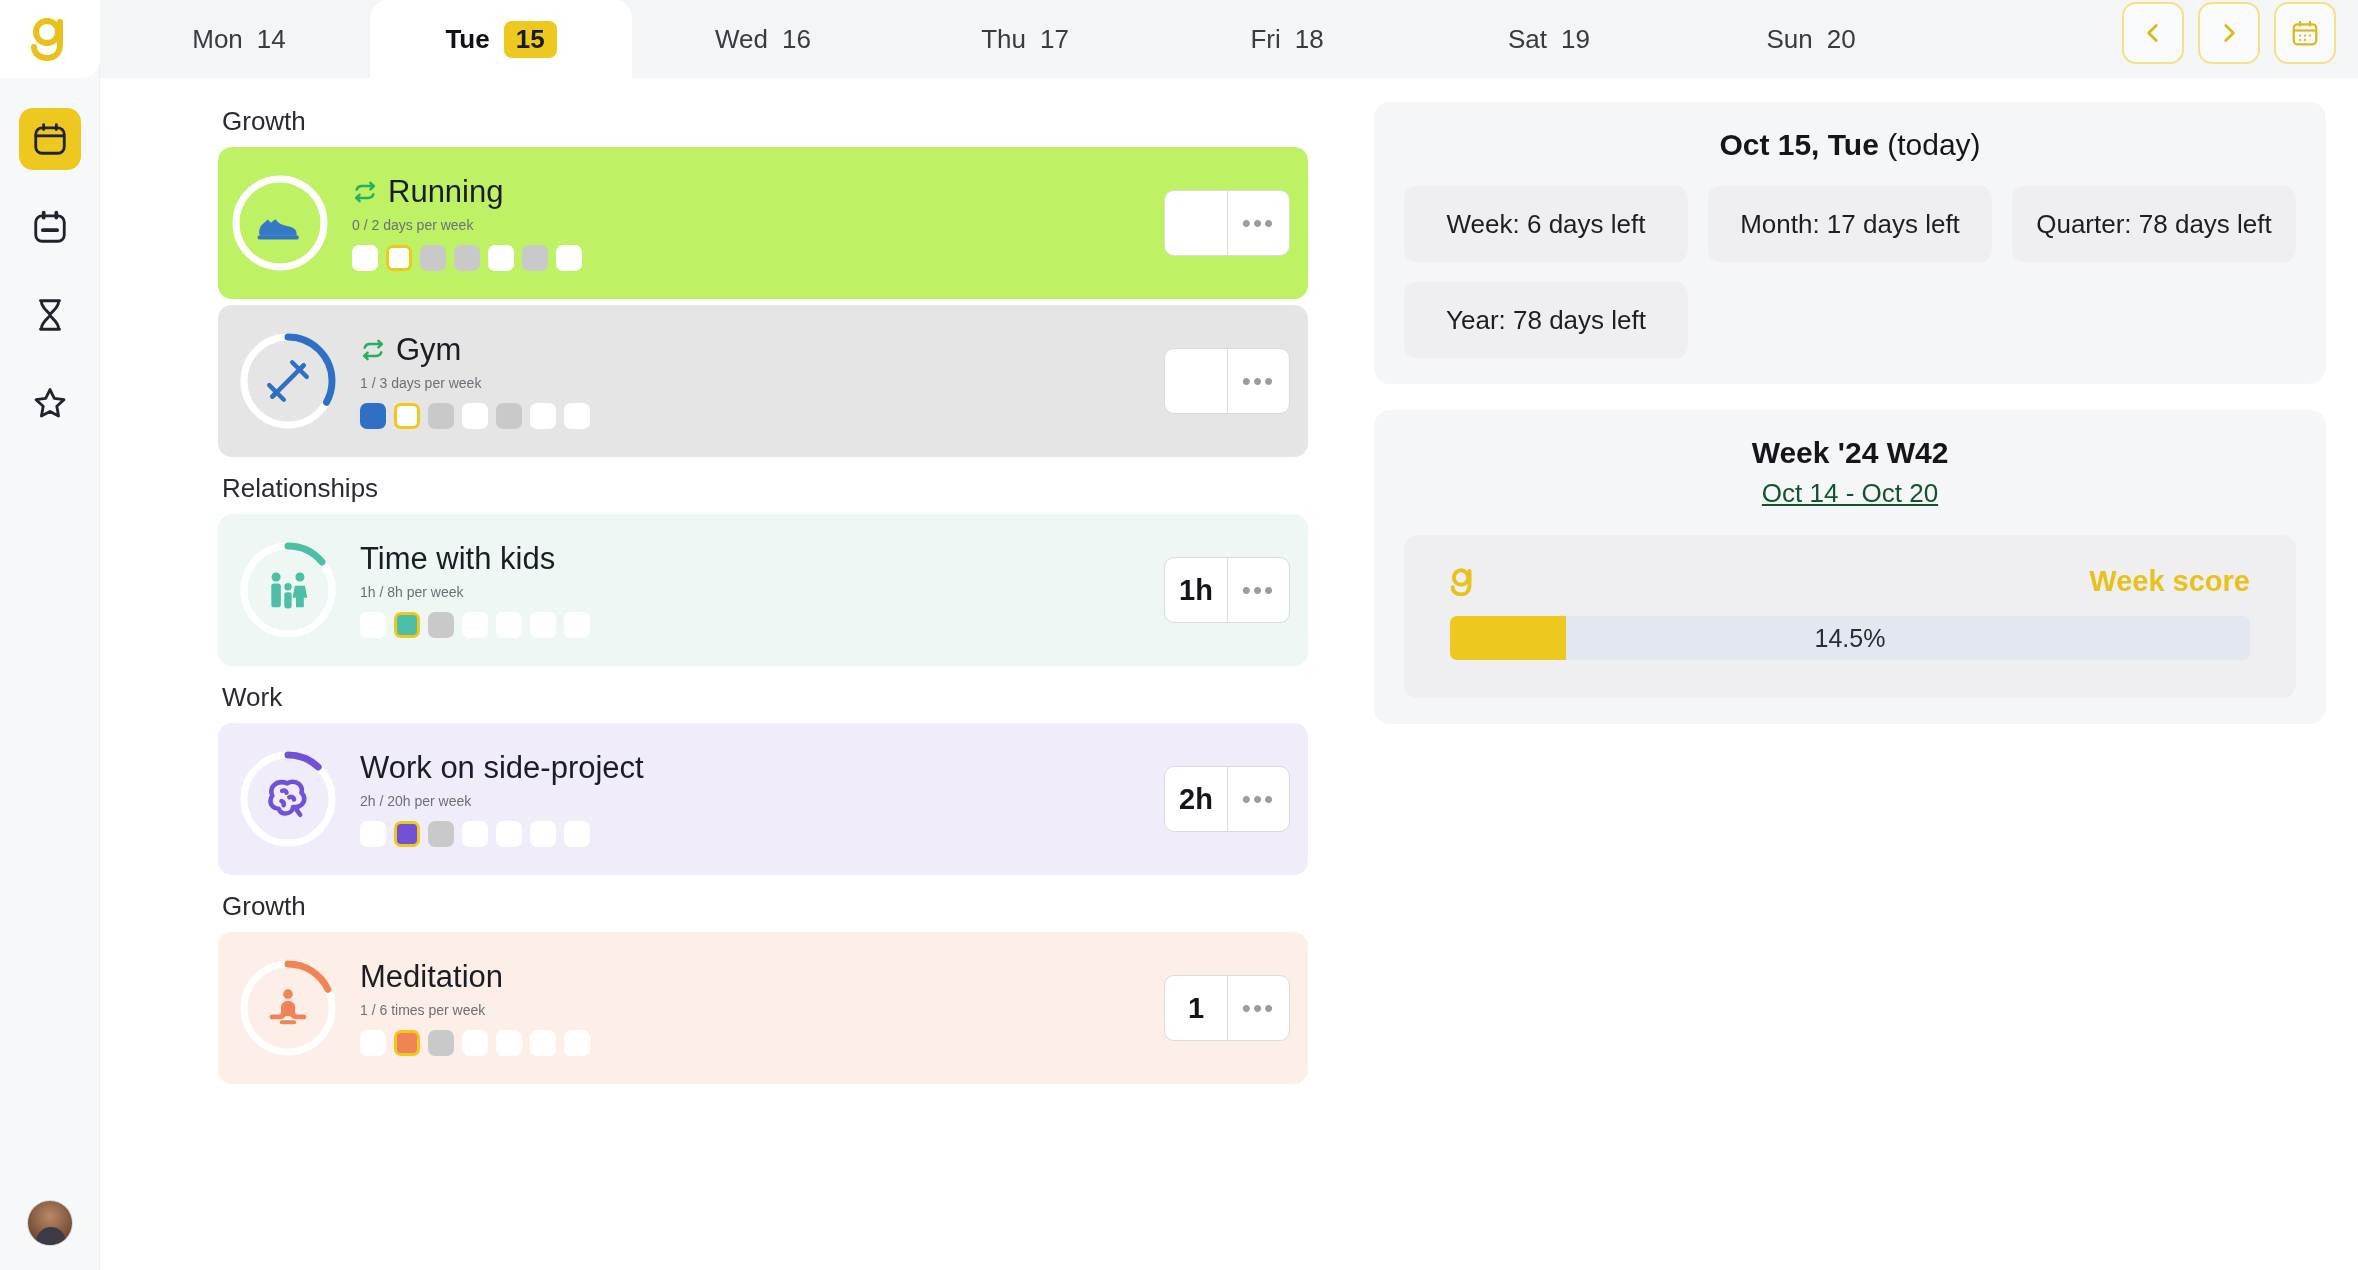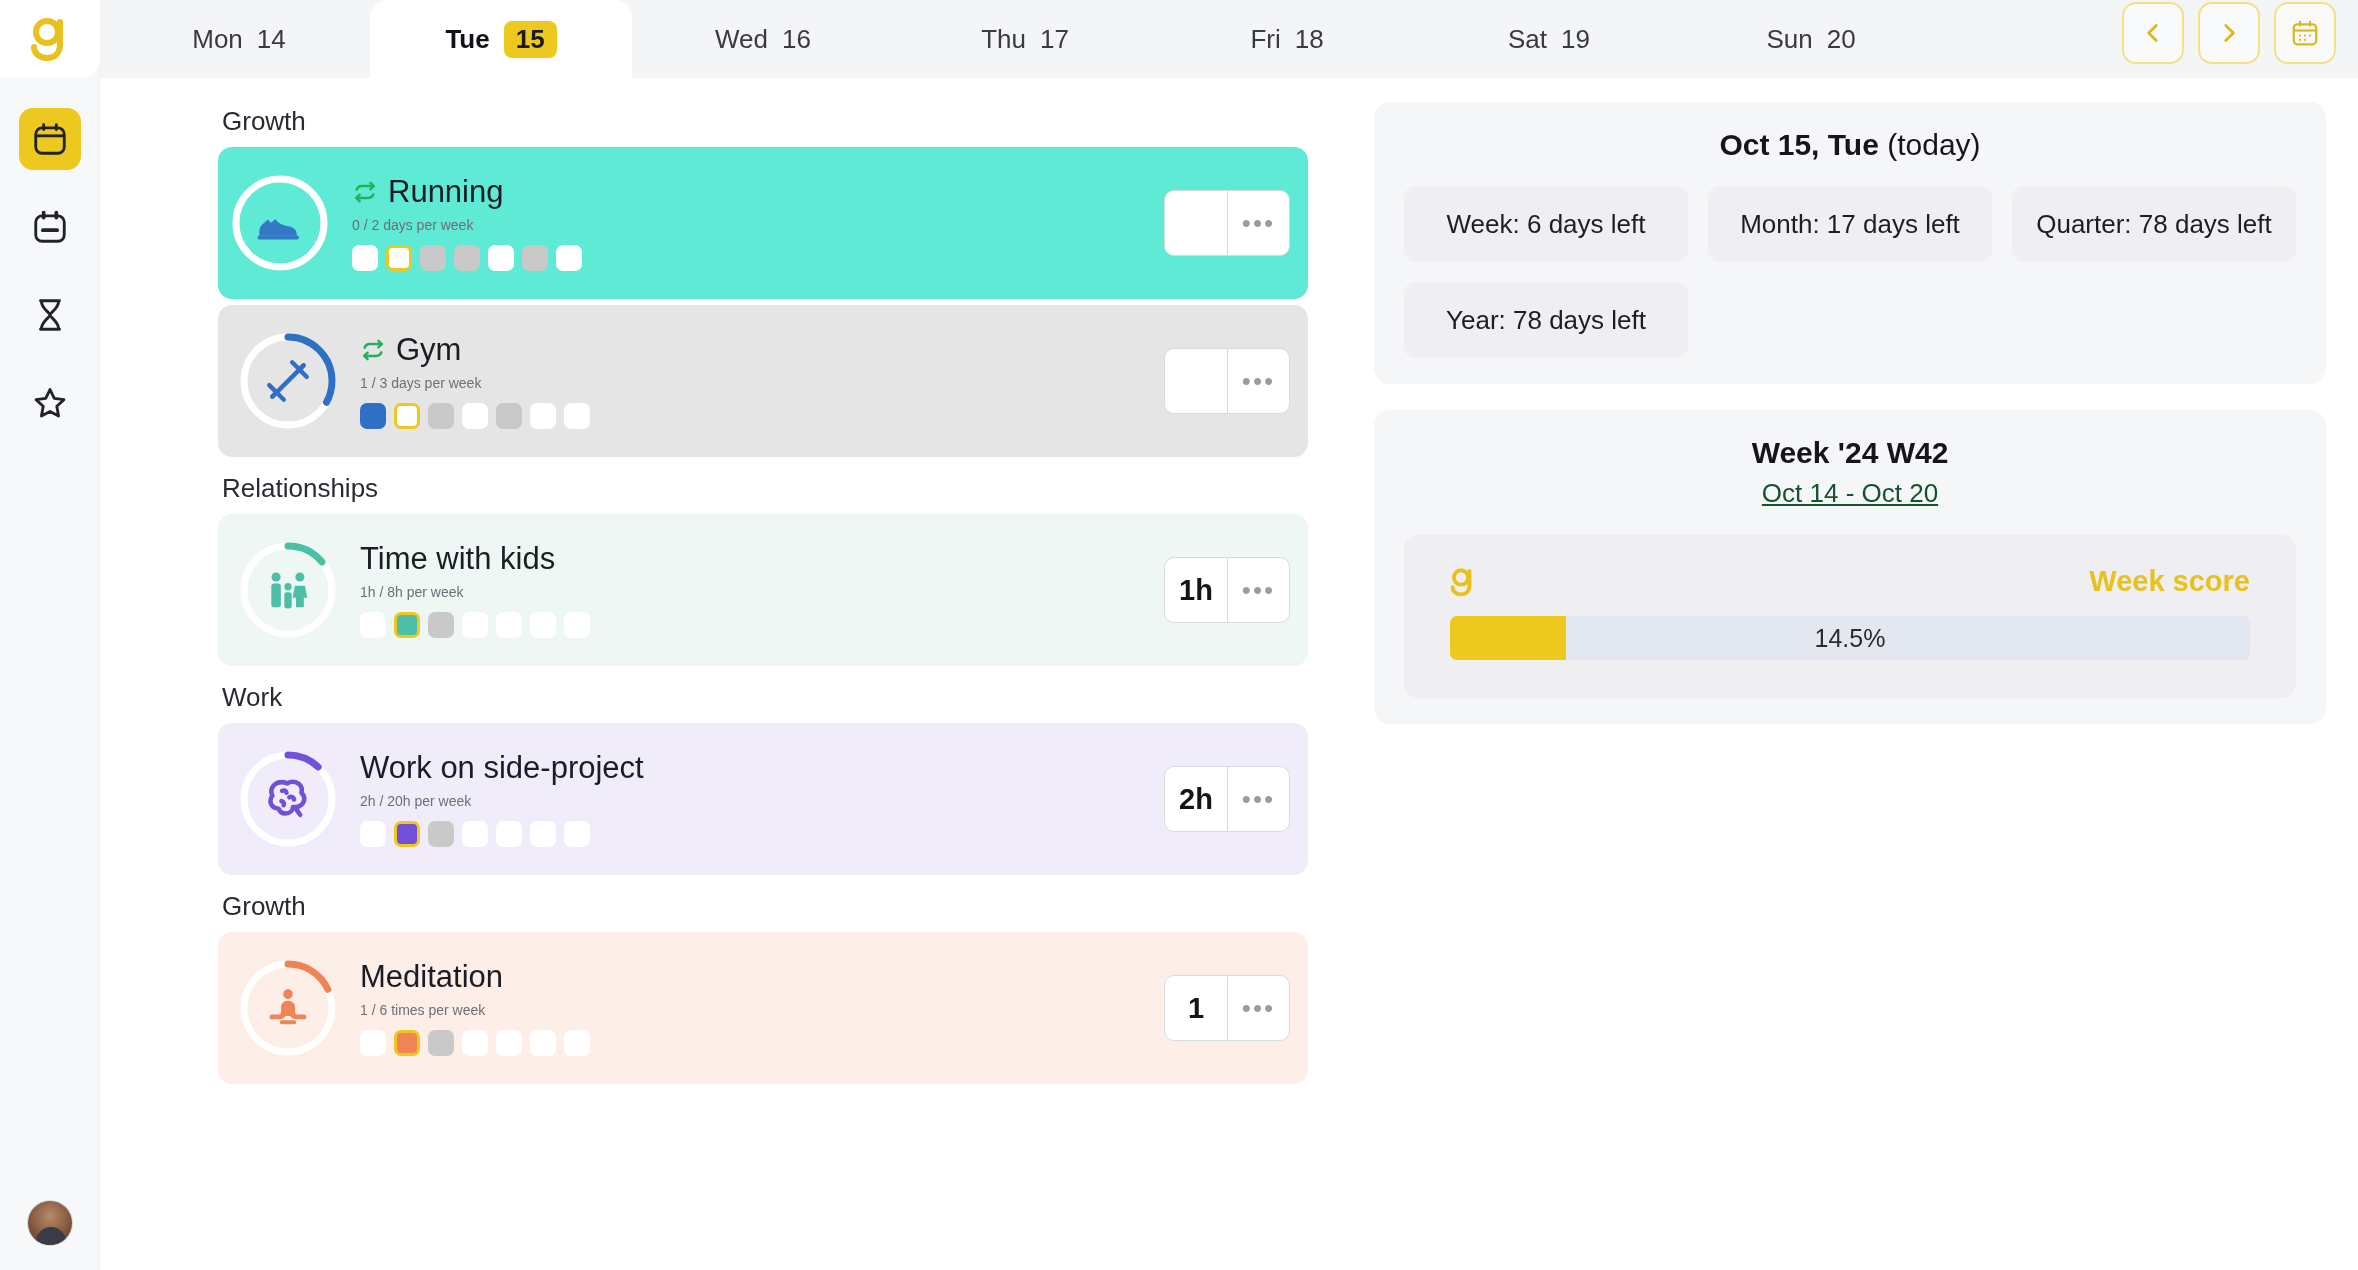--- a/index.html
+++ b/index.html
@@ -248,21 +248,21 @@
             <circle cx="12" cy="17.5" r=".9" fill="#ddb81d" stroke="none"></circle>
           </svg>
         </div>
       </div>
     </div>
 
     <div class="content">
 
       <div class="left-col" id="groups-col">
           <div class="group-title">Growth</div>
-          <div class="habit" style="background: #5eead4; padding-left: 14px;">
+          <div class="habit" style="background: #bef264; padding-left: 14px;">
             <div class="habit-icon">
               <svg class="ring" viewBox="0 0 96 96">
                 <circle cx="48" cy="48" r="44" fill="none" stroke="#ffffff" stroke-width="7"></circle>
               </svg>
               <svg width="50" height="50" viewBox="0 0 24 24">
                 <path d="M2 16.5c0-1.6.6-3 1.6-3.9l2.6-2.3l1.4 1.6l2.2-1.7c1.4 1.9 3.4 3 6 3.3c1.8.2 3.1.9 3.8 2.1c.4.7.4 1.6.4 2.4H2.6C2.2 17.6 2 17 2 16.5z" fill="#3478c6" stroke="none"></path>
                 <path d="M2.3 18.9h17.7" fill="none" stroke="#3478c6" stroke-width="2.1" stroke-linecap="round" stroke-linejoin="round"></path>
               </svg>
             </div>
             <div class="habit-body">

